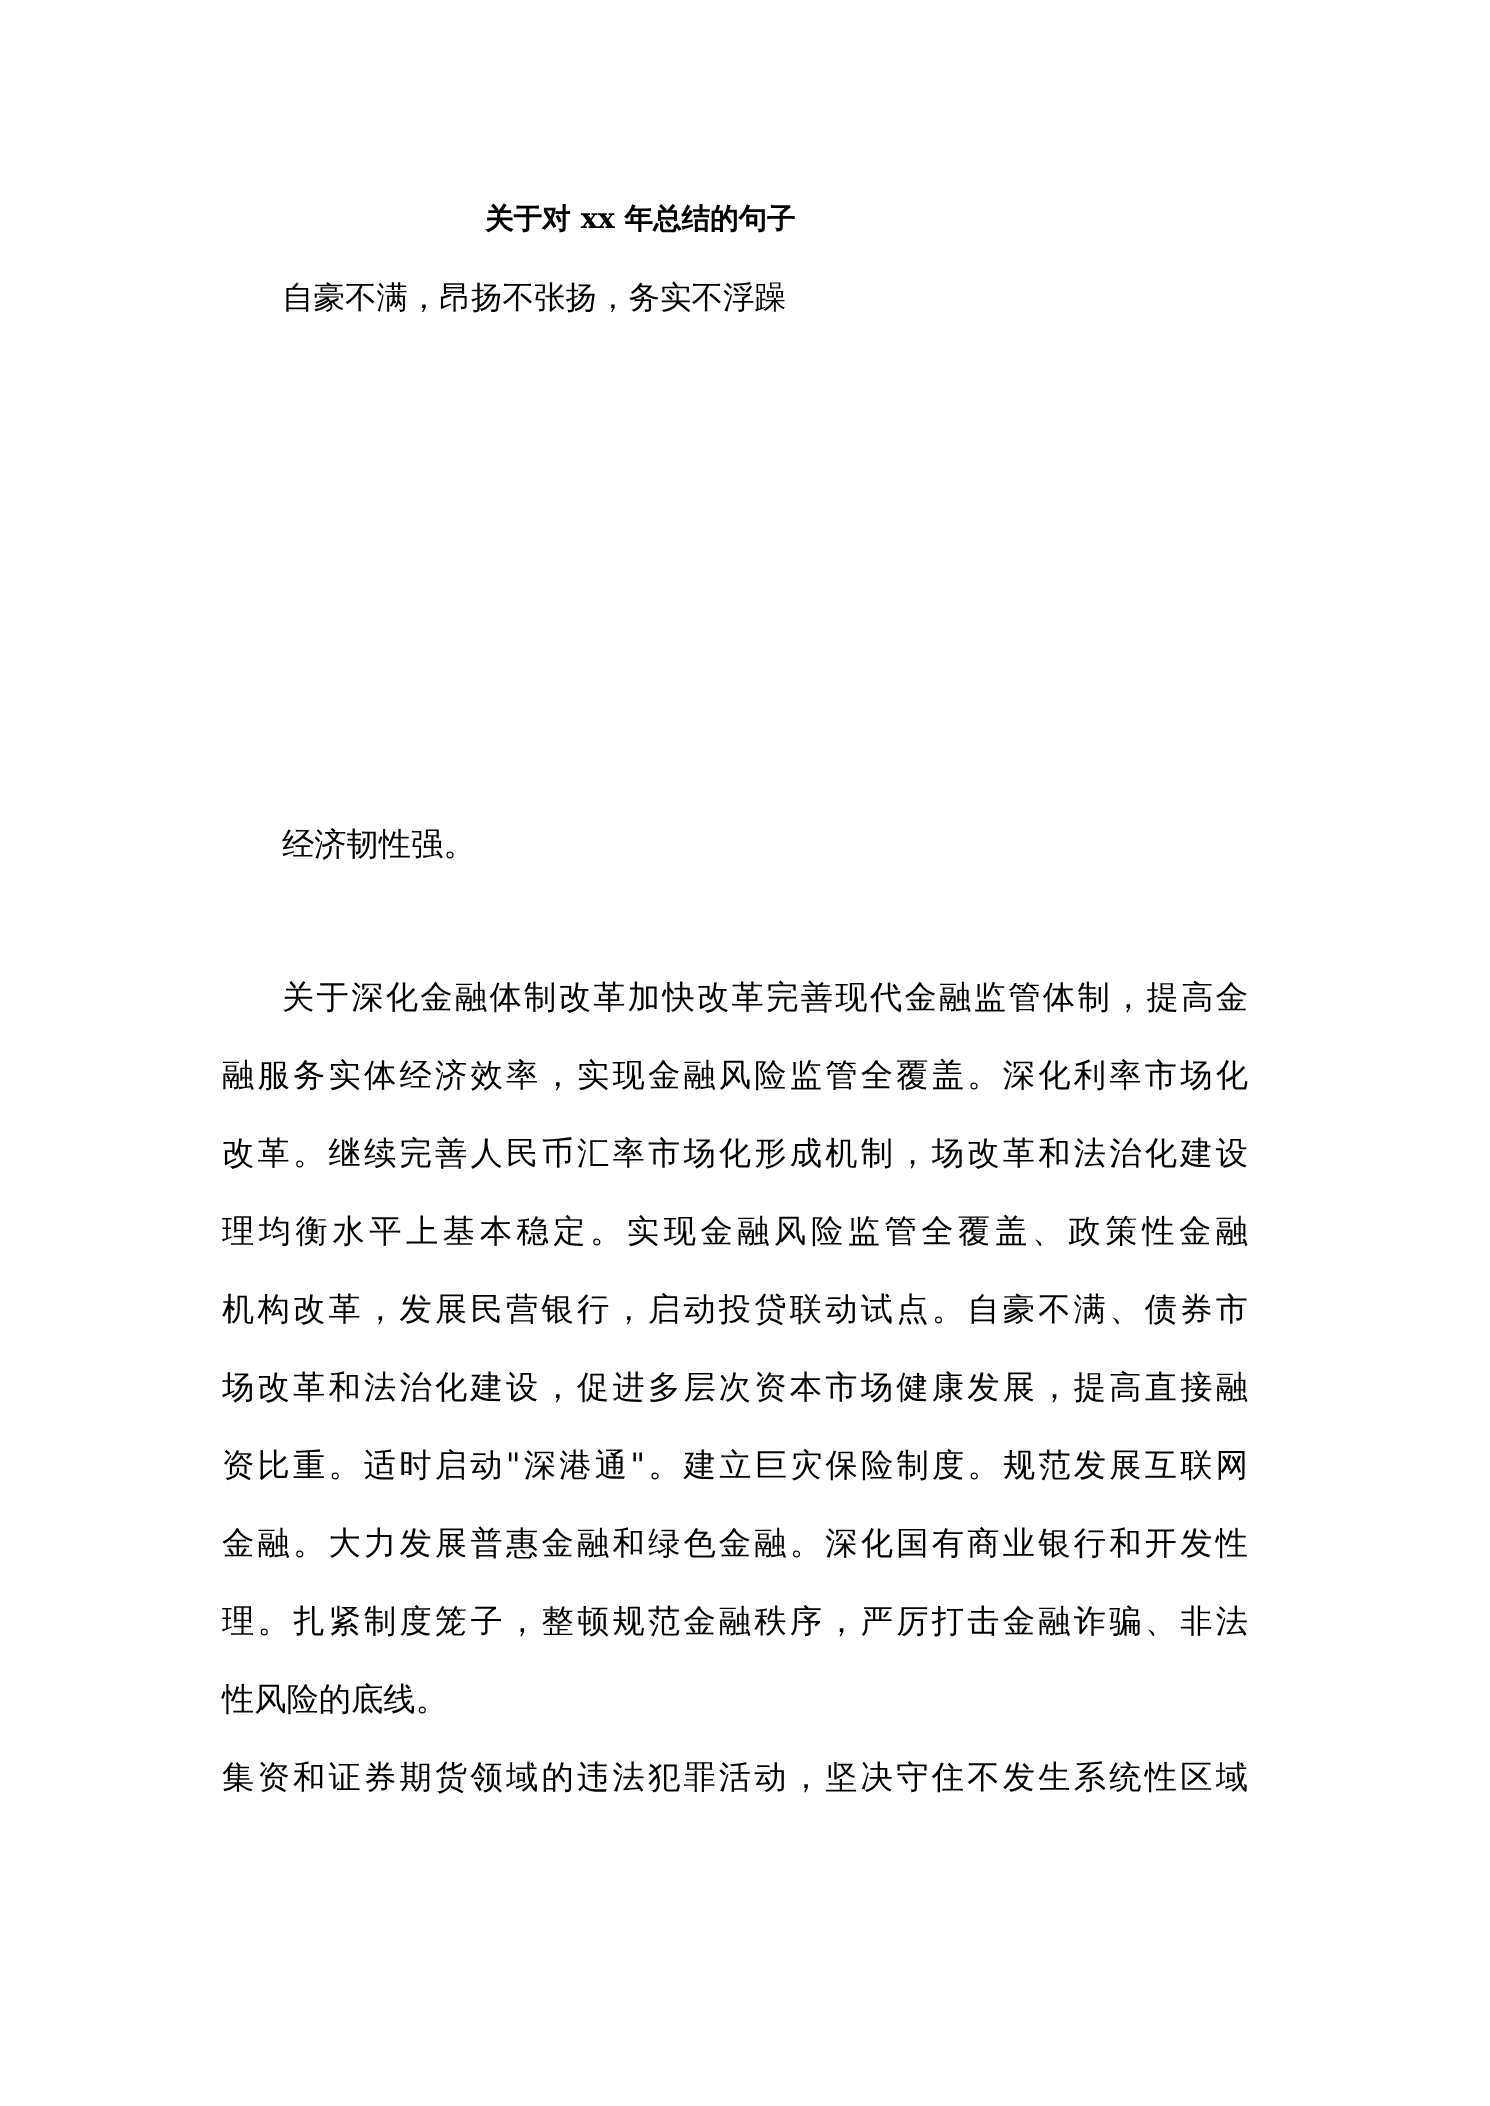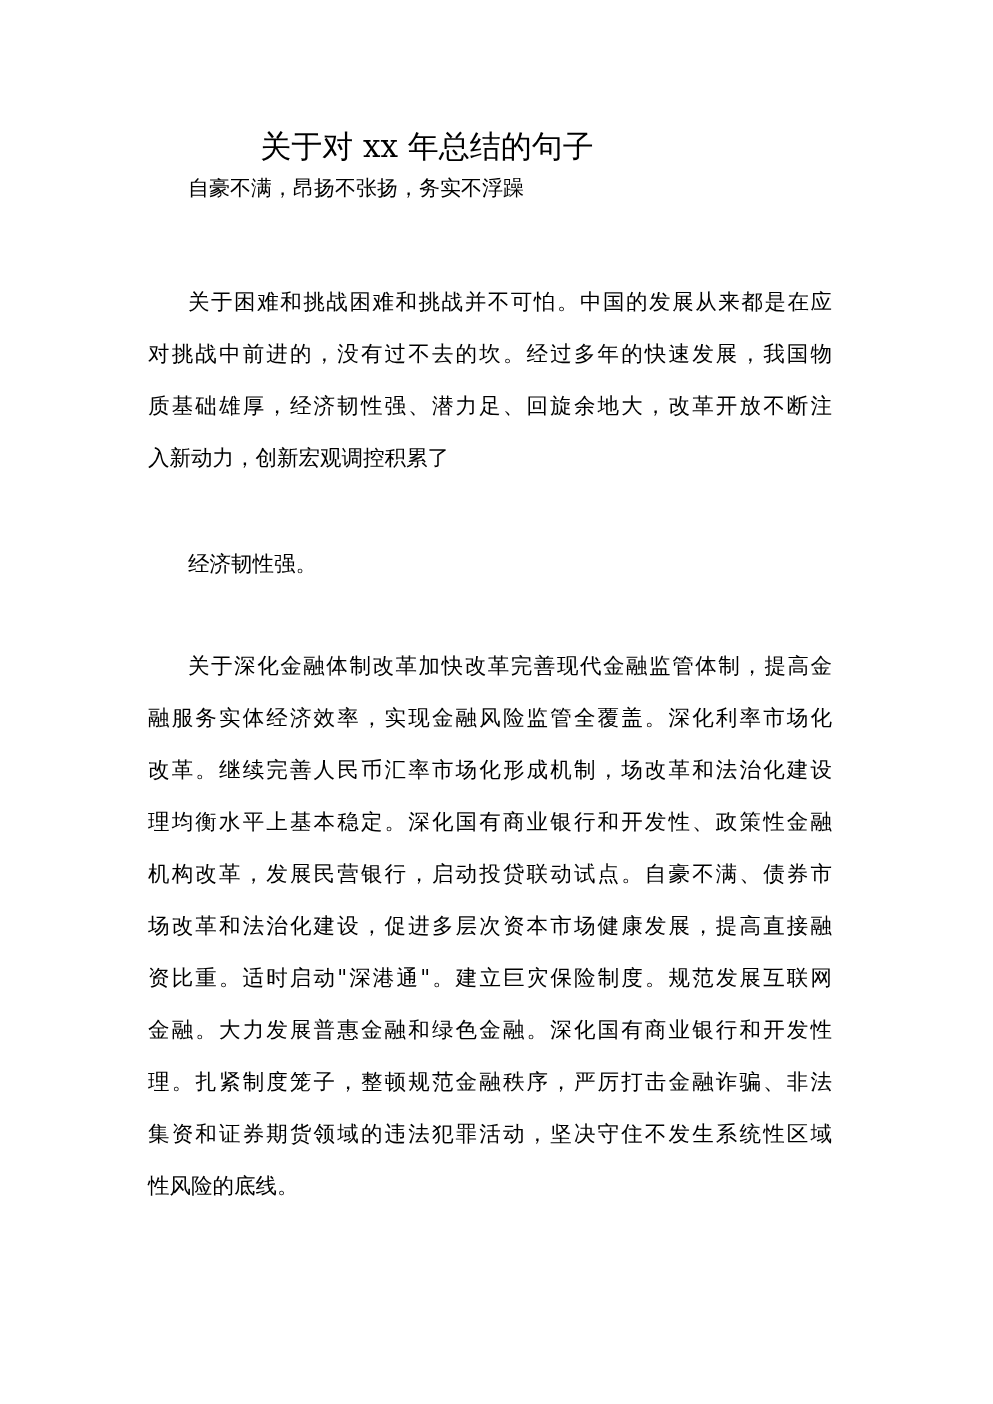--- a/index.html
+++ b/index.html
@@ -22,28 +22,28 @@
       width: 993px;
       height: 1404px;
       background: #ffffff;
     }
     .title {
       position: absolute;
       top: 128px;
       left: 0;
       width: 854px;
       text-align: center;
-      font-size: 31px;
-      font-weight: normal;
+      font-size: 19px;
+      font-weight: bold;
       line-height: 36px;
       letter-spacing: 0px;
     }
     .subtitle {
       position: absolute;
-      top: 172px;
+      top: 182px;
       left: 188px;
       font-size: 21px;
       line-height: 32px;
       white-space: nowrap;
     }
     .para {
       position: absolute;
       left: 148px;
       width: 684px;
       font-size: 21.5px;
@@ -69,38 +69,32 @@
   </style>
 </head>
 <body>
 
 <div class="page">
 
   <div class="title">关于对 xx 年总结的句子</div>
 
   <div class="subtitle">自豪不满，昂扬不张扬，务实不浮躁</div>
 
-  <div class="para p1">
-    <span class="ln first">关于困难和挑战困难和挑战并不可怕。中国的发展从来都是在应</span>
-    <span class="ln">对挑战中前进的，没有过不去的坎。经过多年的快速发展，我国物</span>
-    <span class="ln">质基础雄厚，经济韧性强、潜力足、回旋余地大，改革开放不断注</span>
-    <span class="ln last">入新动力，创新宏观调控积累了</span>
-  </div>
 
   <div class="para p2">
     <span class="ln first last">经济韧性强。</span>
   </div>
 
   <div class="para p3">
     <span class="ln first">关于深化金融体制改革加快改革完善现代金融监管体制，提高金</span>
     <span class="ln">融服务实体经济效率，实现金融风险监管全覆盖。深化利率市场化</span>
     <span class="ln">改革。继续完善人民币汇率市场化形成机制，场改革和法治化建设</span>
-    <span class="ln">理均衡水平上基本稳定。深化国有商业银行和开发性、政策性金融</span>
+    <span class="ln">理均衡水平上基本稳定。实现金融风险监管全覆盖、政策性金融</span>
     <span class="ln">机构改革，发展民营银行，启动投贷联动试点。自豪不满、债券市</span>
     <span class="ln">场改革和法治化建设，促进多层次资本市场健康发展，提高直接融</span>
     <span class="ln">资比重。适时启动"深港通"。建立巨灾保险制度。规范发展互联网</span>
     <span class="ln">金融。大力发展普惠金融和绿色金融。深化国有商业银行和开发性</span>
     <span class="ln">理。扎紧制度笼子，整顿规范金融秩序，严厉打击金融诈骗、非法</span>
+    <span class="ln last">性风险的底线。</span>
     <span class="ln">集资和证券期货领域的违法犯罪活动，坚决守住不发生系统性区域</span>
-    <span class="ln last">性风险的底线。</span>
   </div>
 
 </div>
 
 </body></html>

